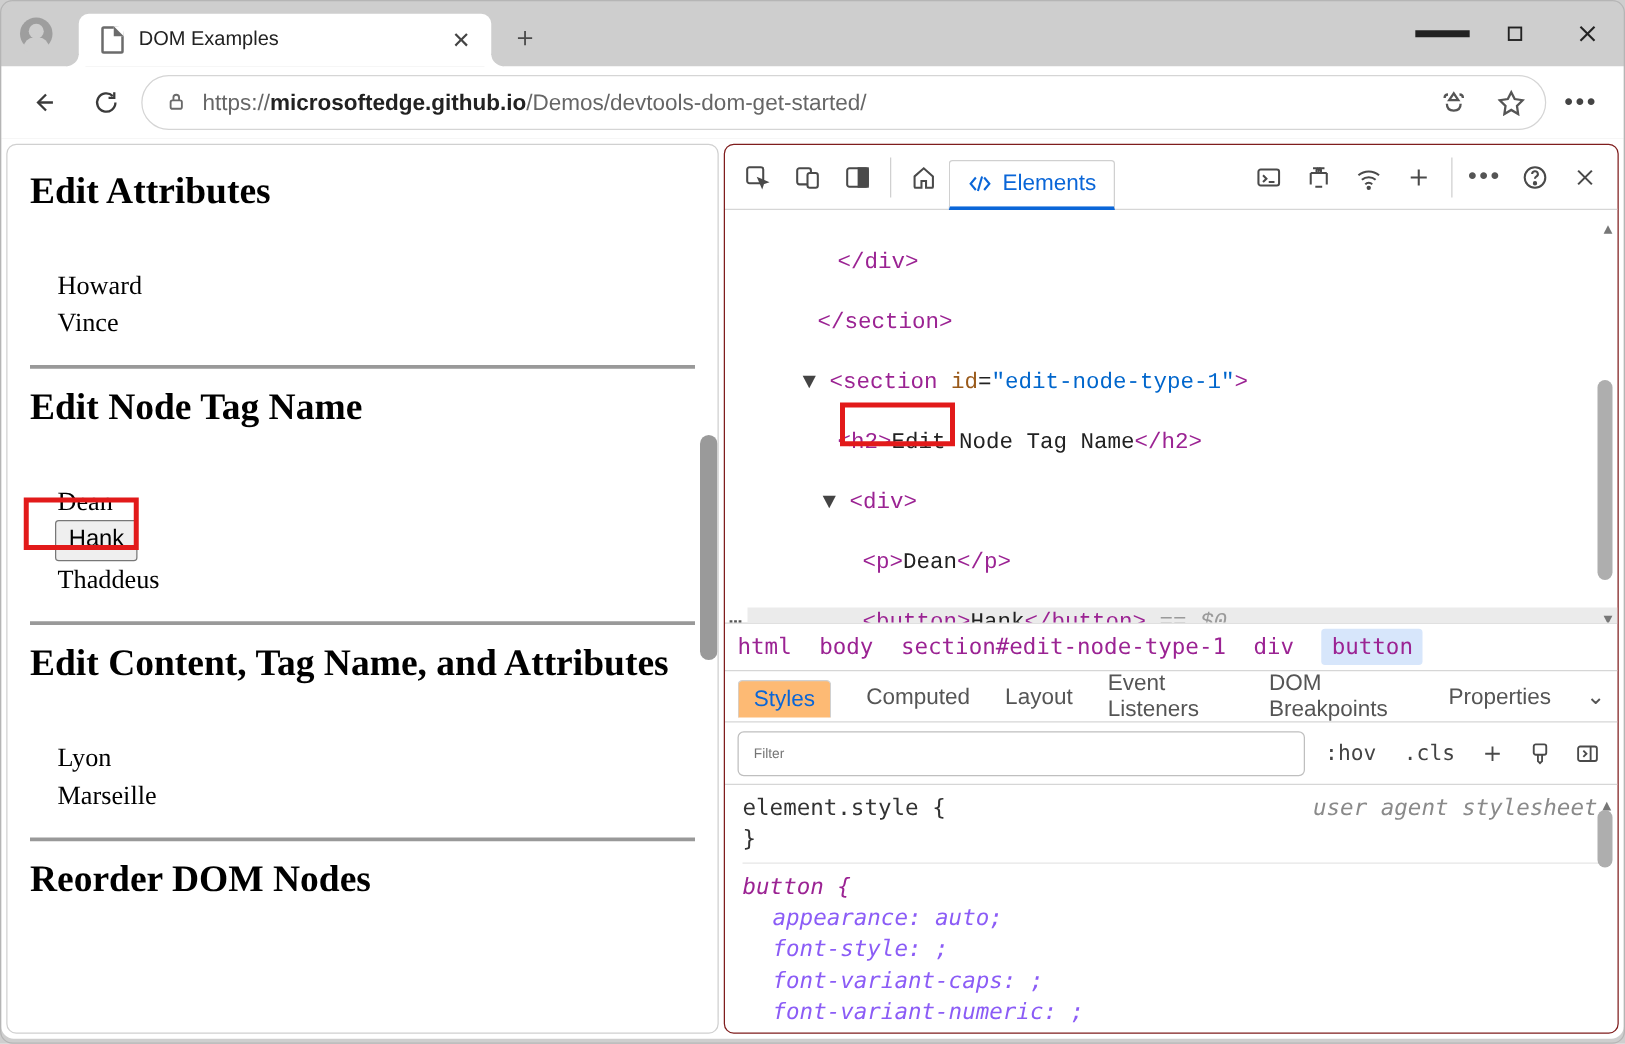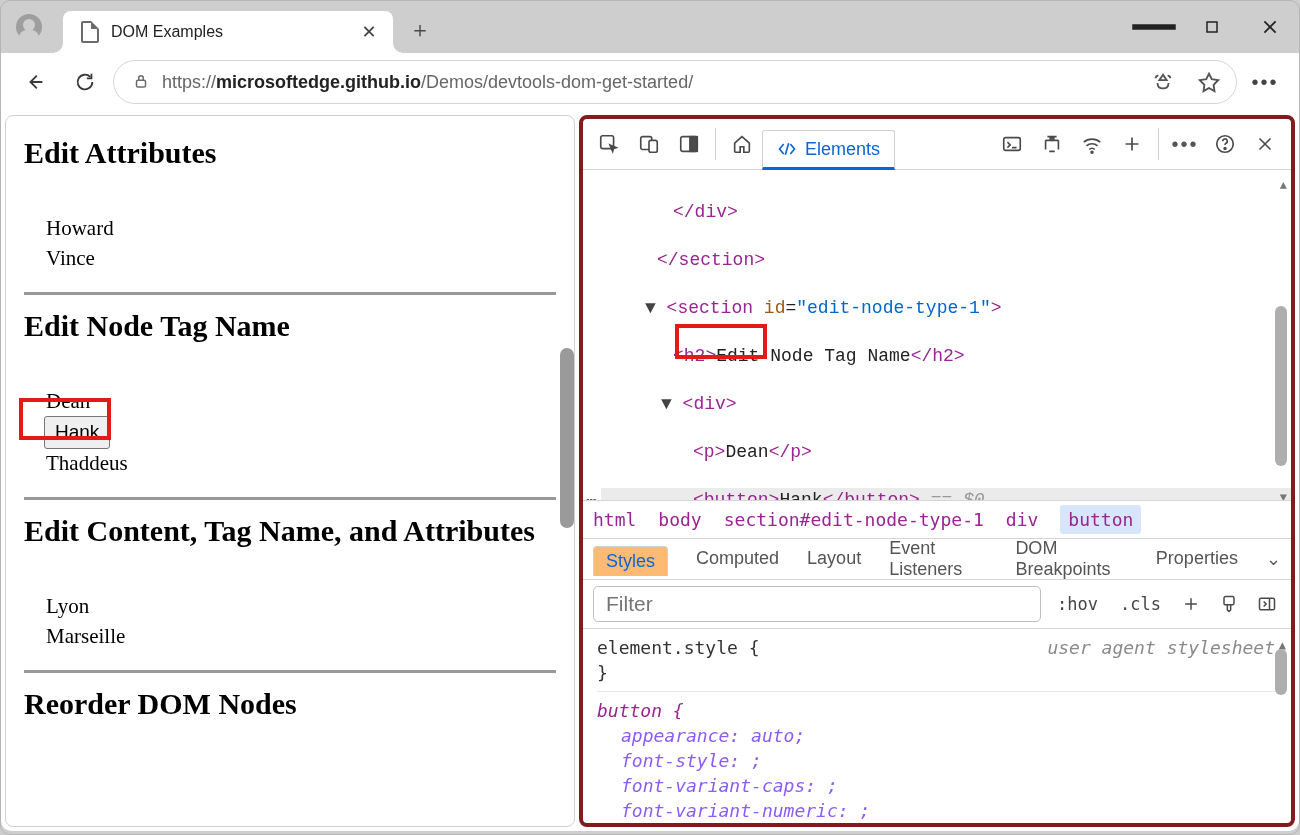--- a/index.html
+++ b/index.html
@@ -95,21 +95,21 @@
 }
 .red-frame-page{
   position:absolute;border:4px solid #e21a1a;pointer-events:none;
   left:13px;top:282px;width:92px;height:42px;
 }
 .content-scroll{
   position:absolute;right:0;top:232px;width:14px;height:180px;background:#9a9a9a;border-radius:7px;
 }
 
 .pane-right{
-  flex:1;border:4px solid #7f1d1d;border-radius:8px;display:flex;flex-direction:column;overflow:hidden;position:relative;
+  flex:1;border:1px solid #7f1d1d;border-radius:8px;display:flex;flex-direction:column;overflow:hidden;position:relative;
 }
 .dt-toolbar{
   height:52px;border-bottom:1px solid #d6d6d6;display:flex;align-items:center;padding:0 6px;
 }
 .dt-tbtn{width:40px;height:40px;display:flex;align-items:center;justify-content:center;}
 .dt-tbtn svg{width:22px;height:22px;stroke:#4a4a4a;stroke-width:1.8;fill:none;}
 .dt-sep{width:1px;height:32px;background:#d0d0d0;margin:0 6px;}
 .dt-tab-el{
   display:flex;align-items:center;height:40px;padding:0 14px;gap:8px;border:1px solid #d0d0d0;border-bottom:3px solid #0a66d8;border-radius:3px 3px 0 0;
   color:#0a66d8;font-size:18px;position:relative;top:6px;background:#fff;
@@ -151,21 +151,21 @@
 .sp-tabs{
   height:42px;border-top:1px solid #d6d6d6;border-bottom:1px solid #d6d6d6;display:flex;align-items:center;padding:0 10px;gap:28px;font-size:18px;color:#555;
 }
 .sp-tabs .active{color:#0a66d8;border:1px solid #d0d0d0;border-bottom:none;padding:4px 12px;border-radius:4px 4px 0 0;position:relative;top:2px;background:#fdba74;}
 .sp-more{margin-left:auto;}
 
 .sp-filter{
   height:50px;border-bottom:1px solid #d6d6d6;display:flex;align-items:center;padding:0 10px;gap:10px;
 }
 .sp-filter input{
-  flex:1;max-width:470px;height:36px;border:1px solid #bfbfbf;border-radius:5px;padding:0 12px;font-size:21px;color:#666;font-family:inherit;
+  flex:1;max-width:470px;height:36px;border:1px solid #bfbfbf;border-radius:5px;padding:0 12px;font-size:11px;color:#666;font-family:inherit;
 }
 .sp-ctl{font-family:Consolas,monospace;font-size:17px;color:#444;padding:0 6px;}
 .sp-icn{width:28px;display:flex;justify-content:center;}
 .sp-icn svg{width:20px;height:20px;stroke:#4a4a4a;stroke-width:1.8;fill:none;}
 
 .css-block{
   font-family:Consolas,monospace;font-size:18px;line-height:25px;padding:6px 14px 0 14px;color:#333;position:relative;
 }
 .css-block .selc{color:#9b2393;font-style:italic;}
 .css-block .prop{color:#8b5cf6;font-style:italic;padding-left:24px;}

